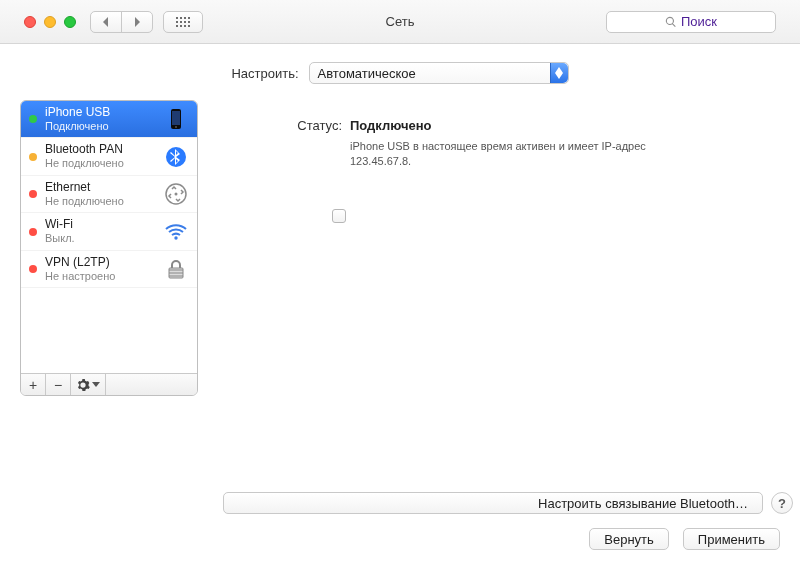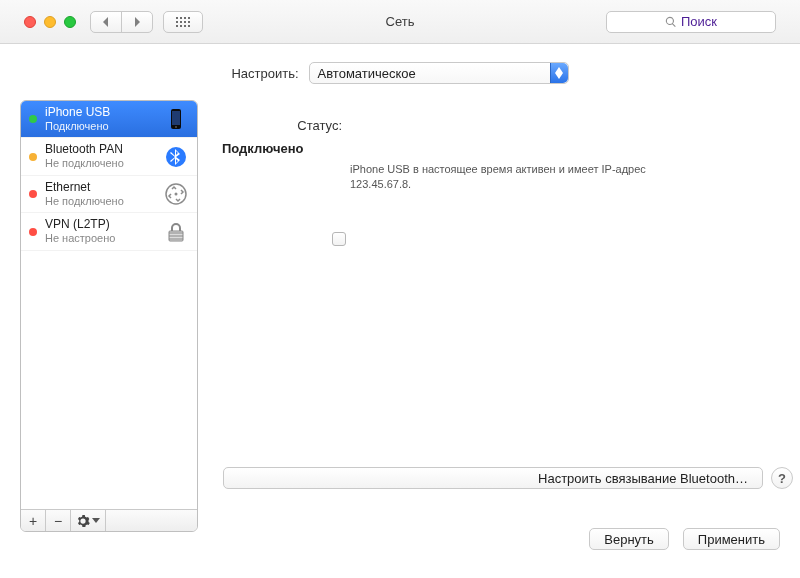--- a/index.html
+++ b/index.html
@@ -114,21 +114,21 @@
     display: flex;
     padding: 0 20px 0 20px;
     gap: 24px;
   }
   .sidebar {
     width: 178px;
     border: 1px solid #bfbfbf;
     border-radius: 6px;
     overflow: hidden;
     background:#fff;
-    height: 432px;
+    height: 296px;
     display:flex; flex-direction:column;
   }
   .svc-list { flex:1; overflow:hidden; }
   .svc {
     display:flex; align-items:center;
     gap:8px;
     padding: 5px 8px;
     border-bottom:1px solid #f2f2f2;
     position:relative;
   }
@@ -172,21 +172,21 @@
     font-size:14px; color:#444;
   }
   .gear-btn { width:34px !important; }
   .gear-btn svg { width:14px; height:14px; fill:#444; }
   .gear-btn .tri { margin-left:2px; }
 
   .content {
     flex:1;
     padding-top: 18px;
   }
-  .status-row { display:flex; gap:8px; margin-bottom:6px;flex-direction:column; }
+  .status-row { display:flex; gap:8px; margin-bottom:6px; }
   .status-label { width:120px; text-align:right; color:#333; }
   .status-value { font-weight:600; }
   .status-desc {
     margin-left:128px;
     font-size:11px; color:#555;
     line-height:1.35;
     max-width:360px;
   }
   .chk-row {
     margin-top:40px;
@@ -195,21 +195,21 @@
   }
   .chk {
     width:14px; height:14px;
     border:1px solid #b6b6b6; border-radius:3px;
     background:linear-gradient(#fff,#f2f2f2);
   }
 
   .additional {
     position:absolute;
     left:223px;
-    top:467px;
+    top:492px;
     display:flex; align-items:center; gap:8px;
   }
   .flatbtn {
     border:1px solid #c9c9c9;
     border-radius:5px;
     background:linear-gradient(#fff,#f3f3f3);
     height:22px;
     padding:0 14px;
     font-size:13px;
     display:flex; align-items:center;
@@ -338,20 +338,35 @@
         </div>
         <div class="svc-ico">
           <svg viewBox="0 0 24 24">
               <circle cx="12" cy="12" r="10" fill="none" stroke="#8c8c8c" stroke-width="1.5"></circle>
               <path d="M7 12l-2 2 2 2M17 12l2-2-2-2M12 7l-2-2-2 2M12 17l2 2 2-2" stroke="#8c8c8c" stroke-width="1.5" fill="none"></path>
               <circle cx="12" cy="12" r="1.5" fill="#8c8c8c"></circle>
             </svg>
         </div>
       </div>
 
+      <div class="svc">
+        <span class="statusdot red"></span>
+        <div class="svc-texts">
+          <div class="svc-name">Wi-Fi</div>
+          <div class="svc-sub">Выкл.</div>
+        </div>
+        <div class="svc-ico">
+          <svg viewBox="0 0 24 24">
+              <path d="M2 9a15 15 0 0120 0" fill="none" stroke="#3b7de8" stroke-width="2"></path>
+              <path d="M5 12a11 11 0 0114 0" fill="none" stroke="#3b7de8" stroke-width="2"></path>
+              <path d="M8 15a7 7 0 018 0" fill="none" stroke="#3b7de8" stroke-width="2"></path>
+              <circle cx="12" cy="18" r="1.7" fill="#3b7de8"></circle>
+            </svg>
+        </div>
+      </div>
 
       <div class="svc">
         <span class="statusdot red"></span>
         <div class="svc-texts">
           <div class="svc-name">VPN (L2TP)</div>
           <div class="svc-sub">Не настроено</div>
         </div>
         <div class="svc-ico">
           <svg viewBox="0 0 24 24">
               <rect x="5" y="11" width="14" height="10" rx="1" fill="#dcdcdc" stroke="#888"></rect>

